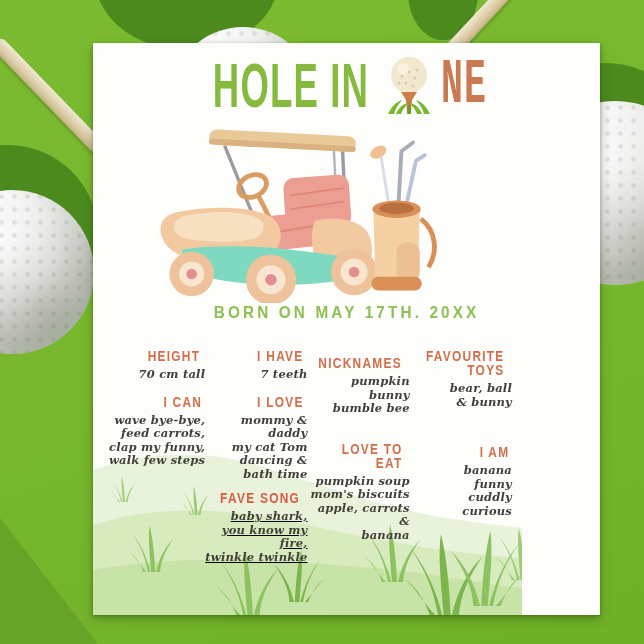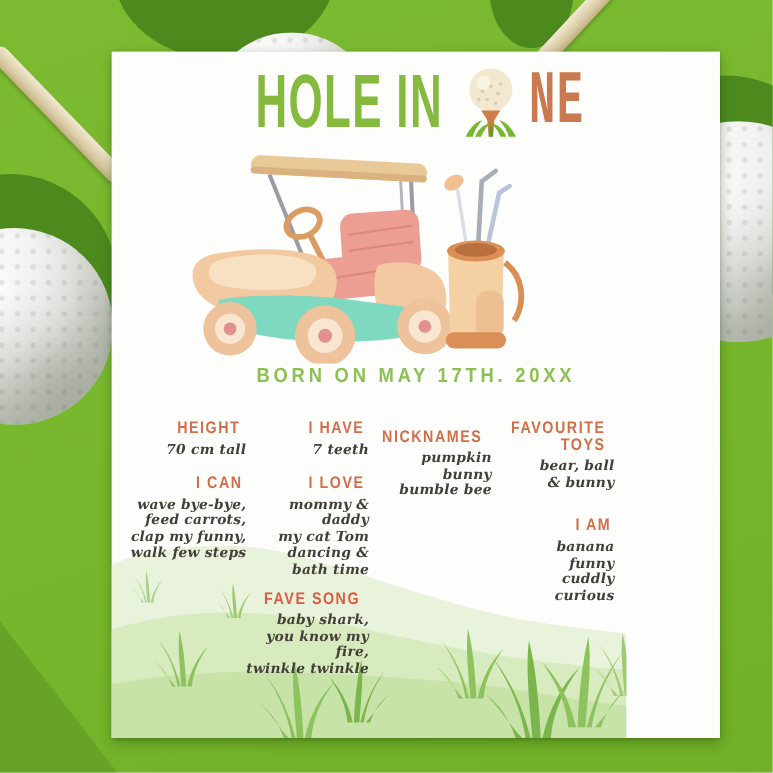--- a/index.html
+++ b/index.html
@@ -57,23 +57,23 @@
   
   .born{position:absolute;left:0;top:260px;width:100%;text-align:center;}
   .born>span{display:inline-block;transform:scaleX(.9);color:var(--born-green);
     font-weight:bold;font-size:17px;letter-spacing:3.5px;white-space:nowrap;}
   
   .grid{position:absolute;left:10px;top:306px;width:409px;display:flex;z-index:4;}
   .col{flex:1 1 0;min-width:0;text-align:right;}
   .col.c2{padding-top:7px;}
   .block+.block{margin-top:13px;}
   .col.c0 .block:nth-child(3){margin-top:9px;}
-  .col.c1 .block:nth-child(3){margin-top:10px;}
+  .col.c1 .block:nth-child(3){margin-top:10px;text-decoration:underline;}
   .col.c2 .block:nth-child(2){margin-top:26px;}
-  .col.c3 .block:nth-child(2){margin-top:21px;}
+  .col.c3 .block:nth-child(2){margin-top:36px;}
   .mh{color:var(--hdr-orange);font-weight:bold;font-size:14px;line-height:1.0;margin-bottom:5px;}
   .mh>span{display:inline-block;transform:scaleX(.85);letter-spacing:1.5px;}
   .mh.hot{color:var(--hdr-red);}
   .ml{font-family:"DejaVu Serif",serif;font-style:italic;font-weight:600;
     color:var(--body-ink);font-size:11.5px;line-height:13.5px;letter-spacing:.2px;}
   
   .hills{position:absolute;left:0;bottom:0;width:429px;height:185px;z-index:1;}
 </style>
 </head>
 <body>
@@ -235,20 +235,27 @@
             <div class="ml">twinkle twinkle</div>
           </div>
         </div>
         <div class="col c2">
           <div class="block">
             <div class="mh"><span>NICKNAMES</span></div>
             <div class="ml">pumpkin</div>
             <div class="ml">bunny</div>
             <div class="ml">bumble bee</div>
           </div>
+          <div class="block">
+            <div class="mh"><span>LOVE TO EAT</span></div>
+            <div class="ml">pumpkin soup</div>
+            <div class="ml">mom's biscuits</div>
+            <div class="ml">apple, carrots &amp;</div>
+            <div class="ml">banana</div>
+          </div>
         </div>
         <div class="col c3">
           <div class="block">
             <div class="mh"><span>FAVOURITE TOYS</span></div>
             <div class="ml">bear, ball</div>
             <div class="ml">&amp; bunny</div>
           </div>
           <div class="block">
             <div class="mh"><span>I AM</span></div>
             <div class="ml">banana</div>

